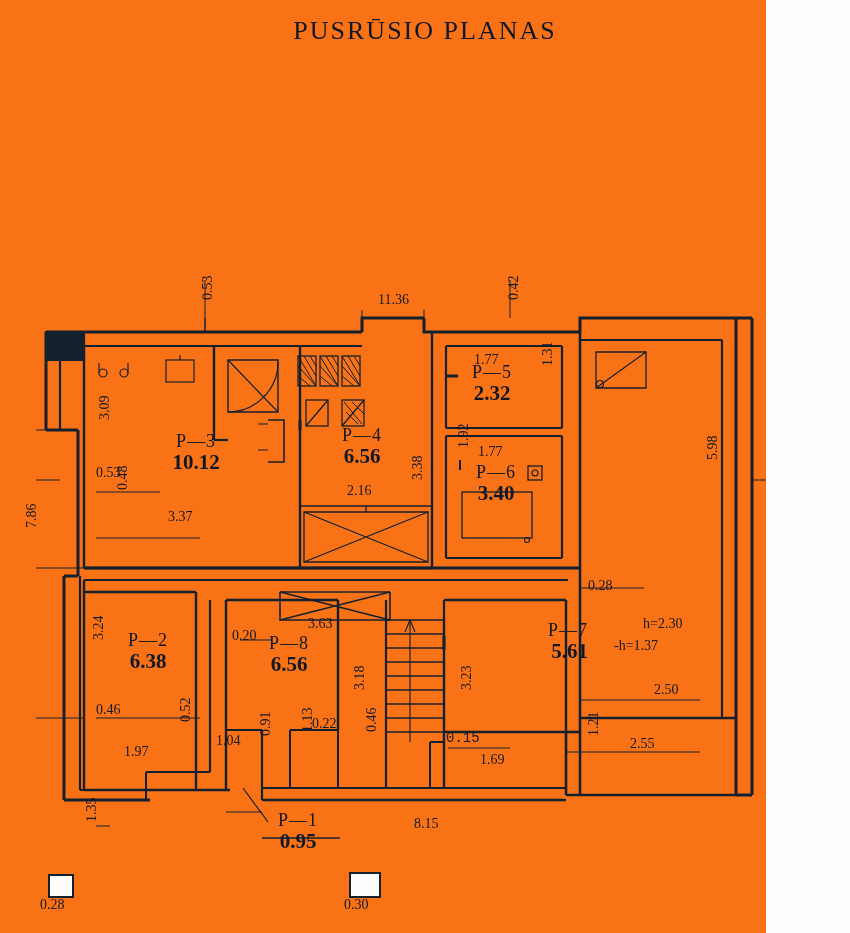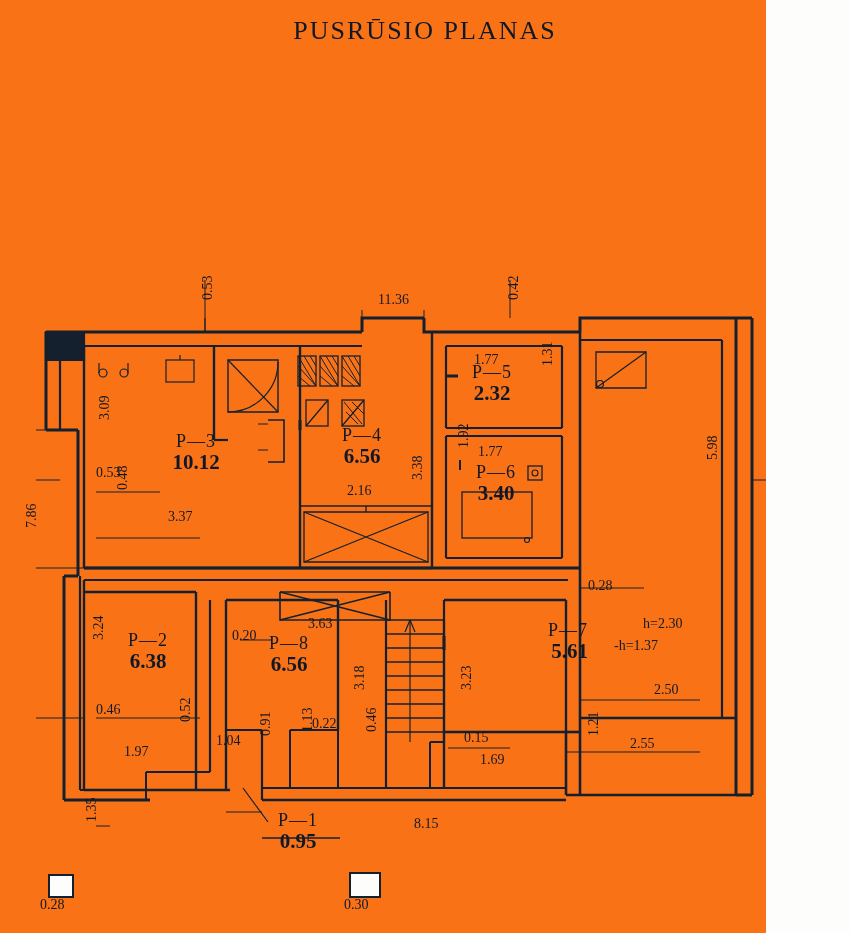--- a/index.html
+++ b/index.html
@@ -340,21 +340,21 @@
 
   <div class="dim" style="left:308px; top:616px;">3.63</div>
   <div class="dim" style="left:232px; top:628px;">0.20</div>
   <div class="dim vert" style="left:352px; top:690px;">3.18</div>
   <div class="dim vert" style="left:459px; top:690px;">3.23</div>
   <div class="dim" style="left:216px; top:733px;">1.04</div>
   <div class="dim vert" style="left:258px; top:736px;">0.91</div>
   <div class="dim vert" style="left:300px; top:732px;">1.13</div>
   <div class="dim" style="left:312px; top:716px;">0.22</div>
   <div class="dim vert" style="left:364px; top:732px;">0.46</div>
-  <div class="dim" style="left:464px; top:730px;">0.15</div>
+  <div class="dim" style="left:446px; top:730px;font-family:Liberation Mono, monospace;">0.15</div>
   <div class="dim" style="left:480px; top:752px;font-family:Liberation Serif, serif;">1.69</div>
   <div class="dim vert" style="left:586px; top:736px;">1.21</div>
   <div class="dim" style="left:414px; top:816px;">8.15</div>
   <div class="dim" style="left:344px; top:897px;">0.30</div>
 
   <svg class="overlay" viewBox="0 0 850 933">
     <path d="M243,788 L268,822" stroke="#14202e" stroke-width="1.2" fill="none"></path>
     <path d="M262,838 L340,838" stroke="#14202e" stroke-width="1.6" fill="none"></path>
   </svg>
 

